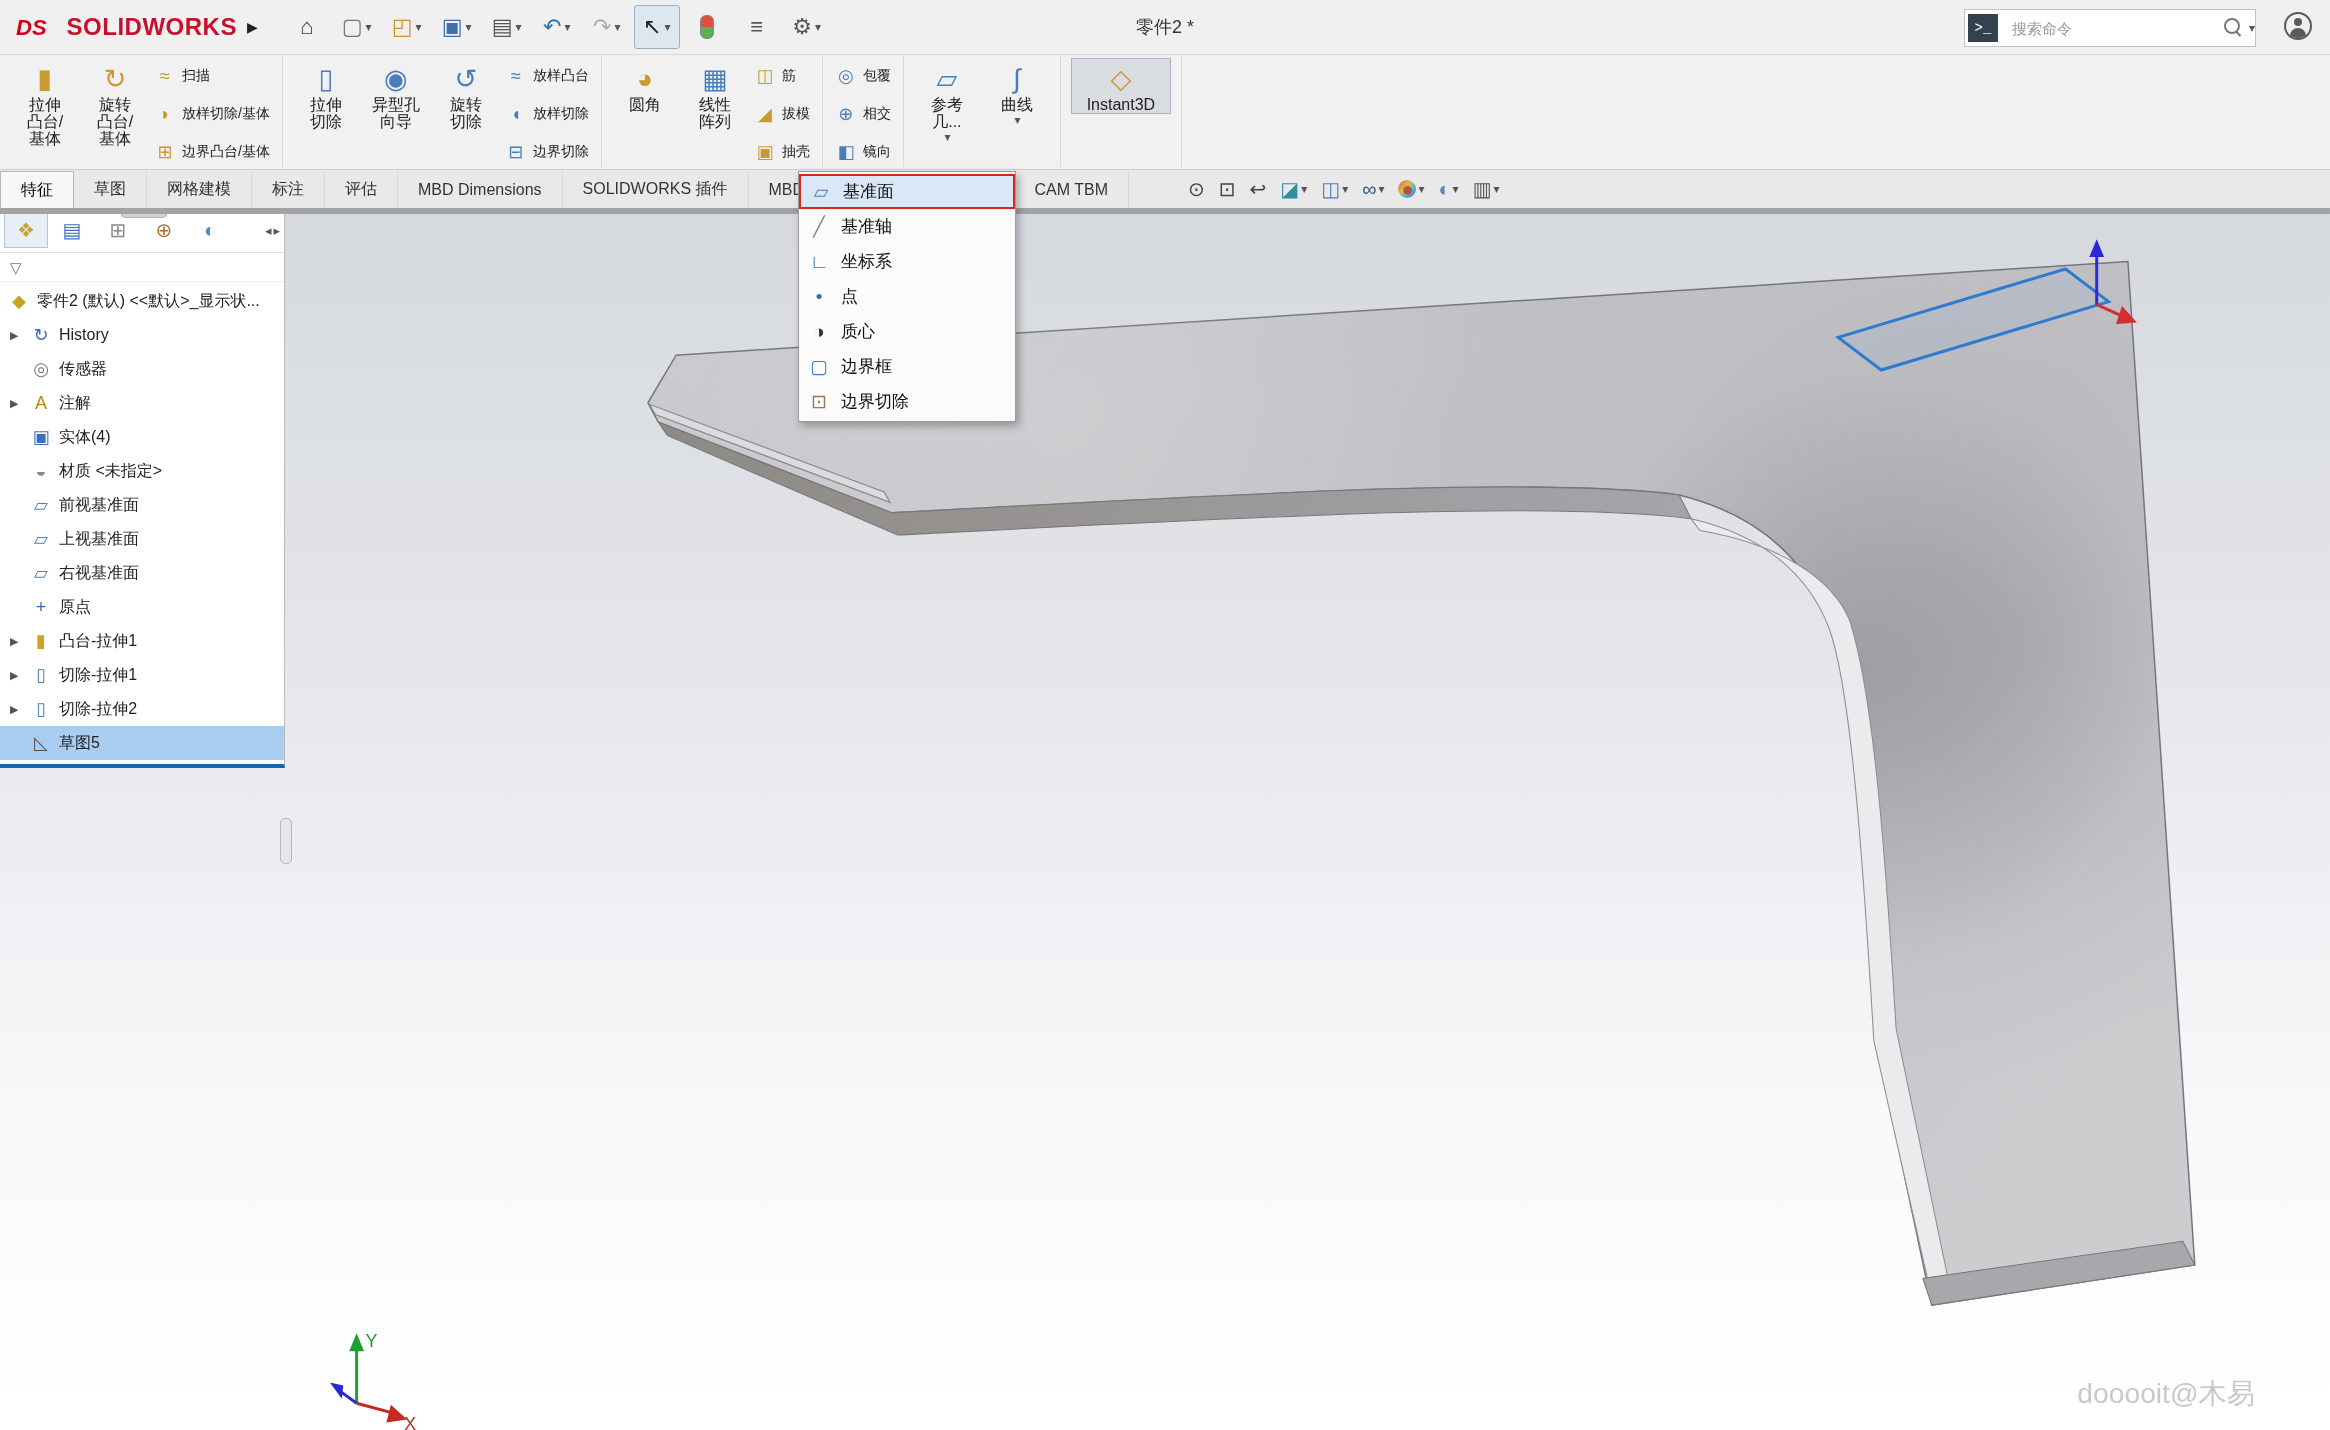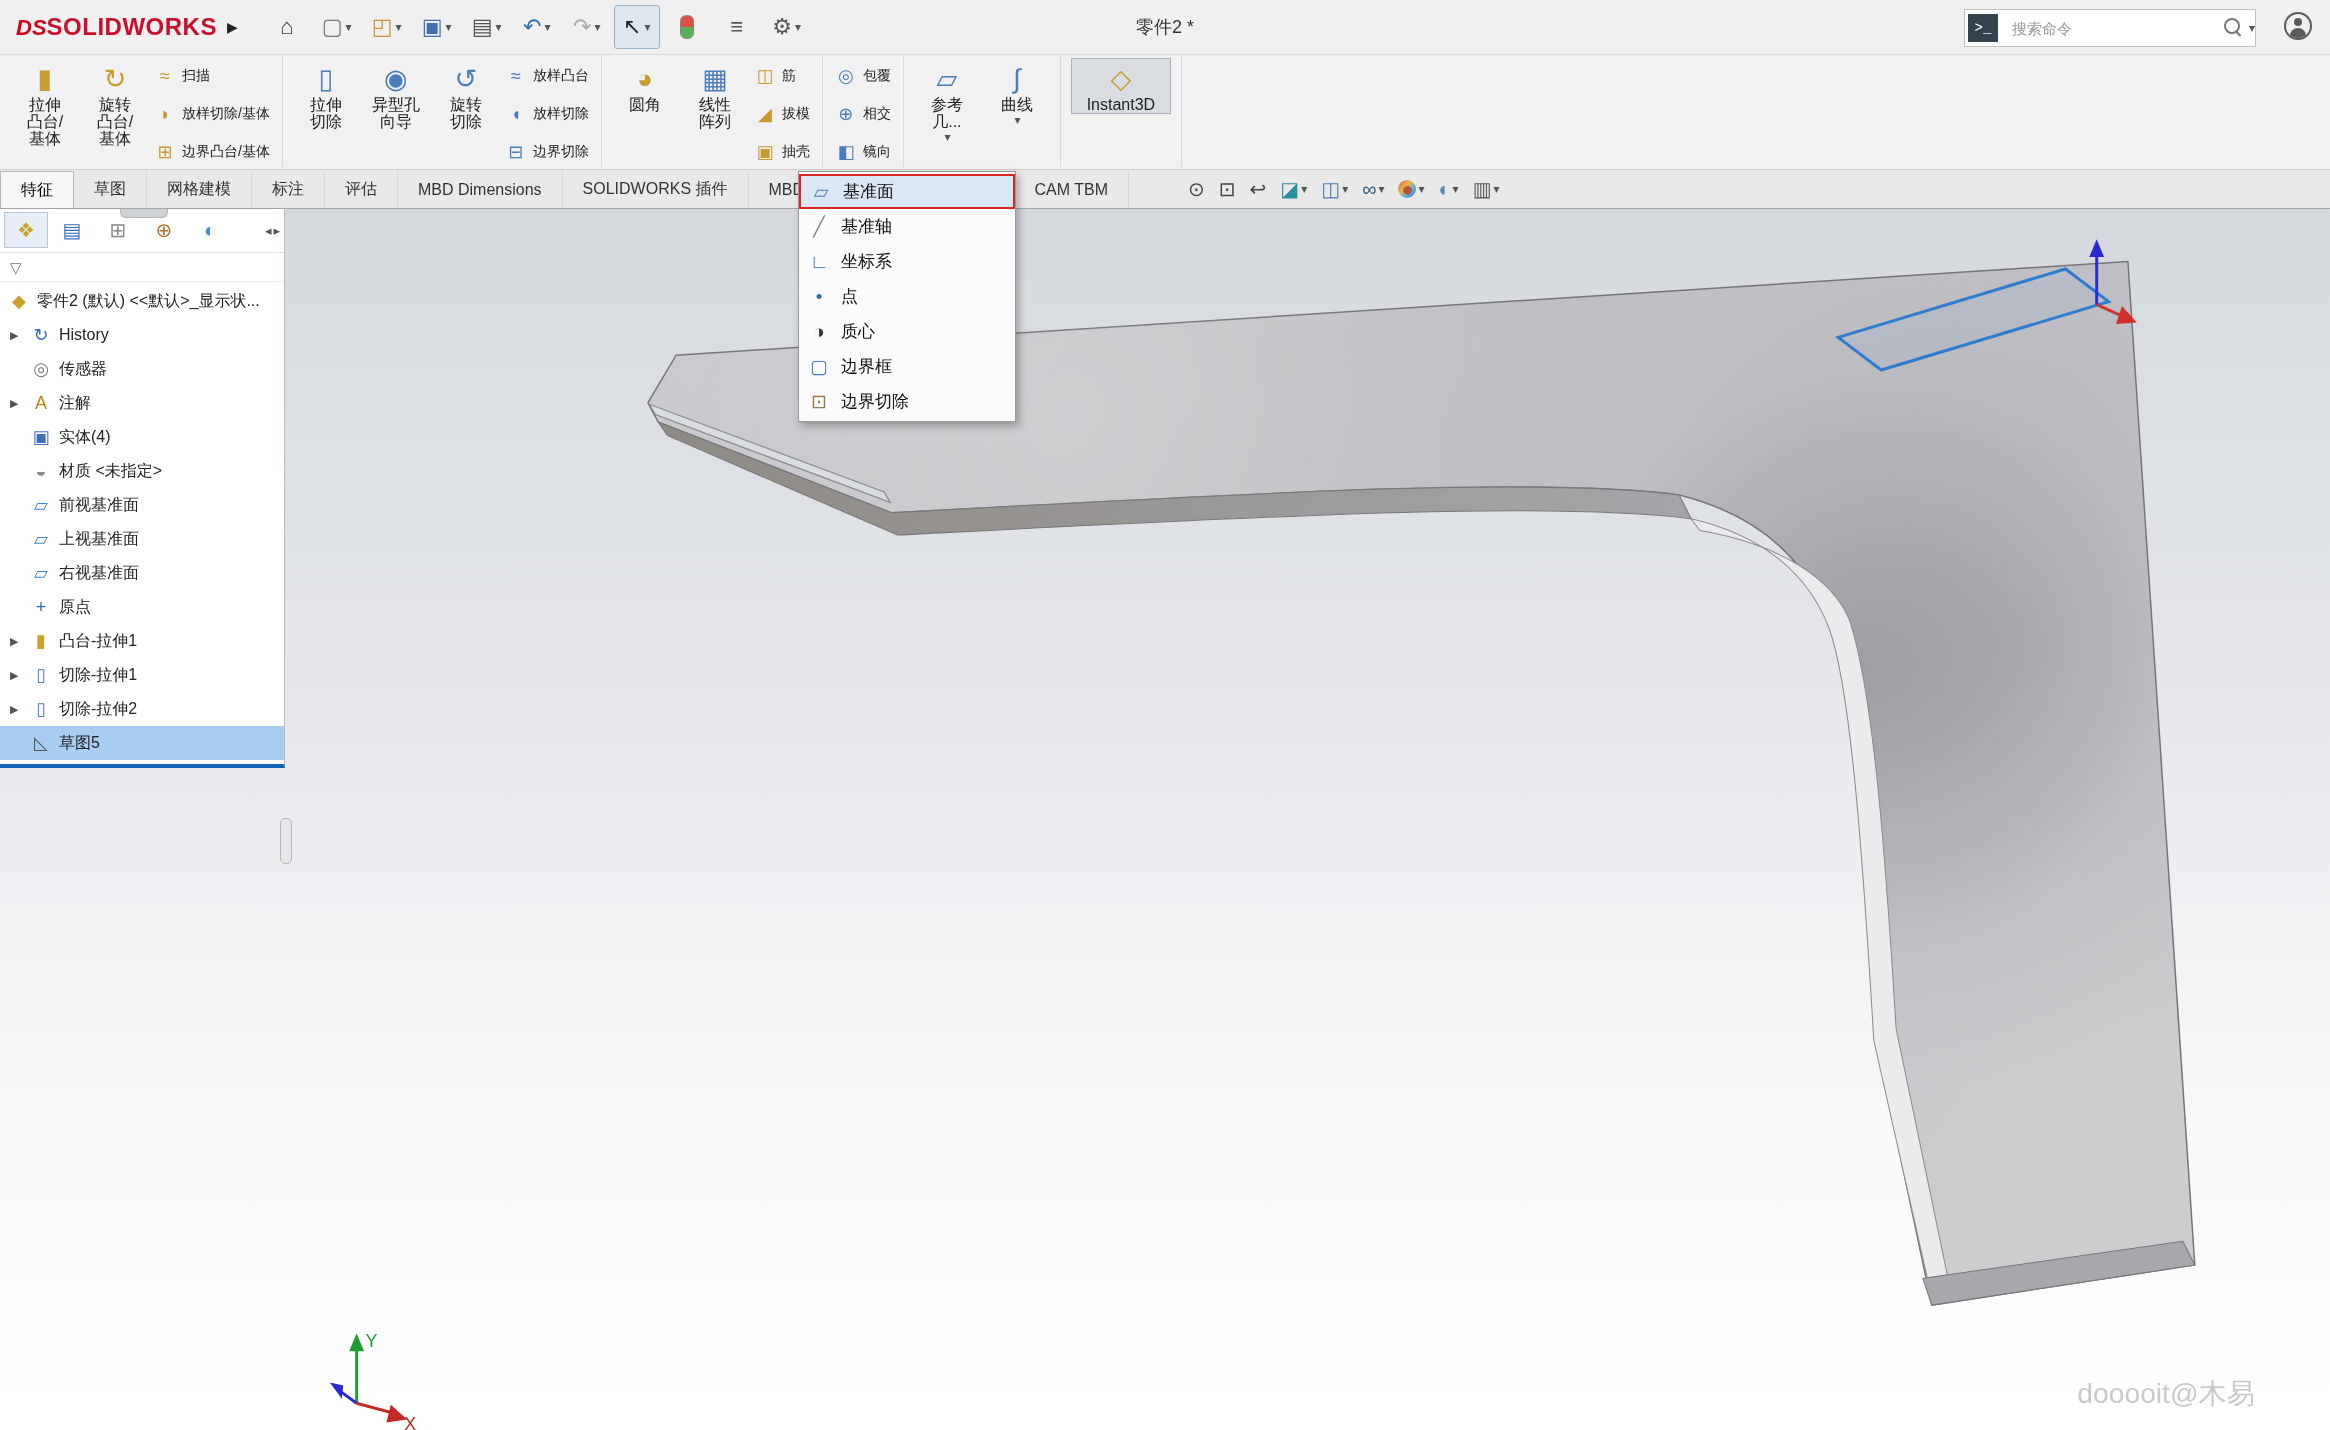--- a/index.html
+++ b/index.html
@@ -4,21 +4,21 @@
 <style>
   html,body{margin:0;padding:0;}
   body{width:2330px;height:1430px;position:relative;overflow:hidden;
        font-family:"Liberation Sans","DejaVu Sans",sans-serif;background:#fff;color:#222;}
   .gi{display:inline-flex;align-items:center;justify-content:center;line-height:1;}
   .caret{font-size:12px;color:#555;margin-left:1px;}
 
   
   .titlebar{position:absolute;left:0;top:0;width:100%;height:54px;background:#f0f0f1;
             border-bottom:1px solid #dadada;display:flex;align-items:center;z-index:30;}
-  .logo{margin-left:16px;display:flex;align-items:baseline;gap:0;white-space:nowrap;justify-content:space-between;}
+  .logo{margin-left:16px;display:flex;align-items:baseline;gap:20px;white-space:nowrap;justify-content:space-between;}
   .logo-ds{color:#d0021b;font-weight:bold;font-style:italic;font-size:22px;}
   .logo-text{color:#c8102e;font-weight:bold;font-size:24px;letter-spacing:.5px;}
   .flyout{font-size:14px;color:#222;margin-left:10px;}
   #tb-tools{display:flex;align-items:center;margin-left:26px;gap:4px;}
   .tool{height:42px;min-width:44px;display:flex;align-items:center;justify-content:center;
         gap:2px;border:1px solid transparent;border-radius:3px;}
   .tool .gi{font-size:22px;}
   .tool.pressed{background:#dde7f0;border:1px solid #9ab0c4;}
   .gi[data-name="rebuild-icon"]{color:transparent;width:12px;height:22px;border-radius:6px;
         border:1px solid #888;background:linear-gradient(180deg,#e04f3f 48%,#58b058 52%);}
@@ -48,21 +48,21 @@
   .rbig.active{background:#d9dde1;border:1px solid #a9b4bd;}
   .rbig.wide{width:100px;}
   .rlabel{font-size:16px;line-height:17px;white-space:nowrap;}
   .rstack{display:flex;flex-direction:column;justify-content:space-between;height:102px;padding:5px 0;}
   .rsmall{display:flex;align-items:center;gap:6px;font-family:inherit;font-size:14px;color:#222;
           background:none;border:none;height:26px;white-space:nowrap;padding:0 2px;}
   .rsmall .gi{font-size:18px;width:22px;}
 
   
   .tabbar{position:absolute;left:0;top:170px;width:100%;height:38px;background:#e9e9ea;
-          border-bottom:1px solid #a3a3a3;display:flex;align-items:flex-end;z-index:20;}
+          border-bottom:6px solid #a3a3a3;display:flex;align-items:flex-end;z-index:20;}
   #tabs{display:flex;align-items:flex-end;height:38px;}
   .tab{height:37px;padding:0 20px;font-family:inherit;font-size:16px;color:#333;display:flex;align-items:center;
        background:none;border:none;border-right:1px solid #d8d8d8;white-space:nowrap;}
   .tab.active{background:#f7f7f8;border:1px solid #b9b9b9;border-bottom:none;color:#000;}
   .viewtools{position:absolute;left:1185px;top:171px;height:36px;display:flex;align-items:center;gap:8px;z-index:21;}
   .vtool{display:flex;align-items:center;gap:1px;padding:2px 3px;border:none;background:none;}
   .vtool .gi{font-size:20px;}
   .gi[data-name="edit-appearance-icon"]{color:transparent;width:18px;height:18px;border-radius:50%;
         background:linear-gradient(135deg,#e25b4a,#e2b84a 40%,#4ab0e2 70%,#7a4ae2);}
 

